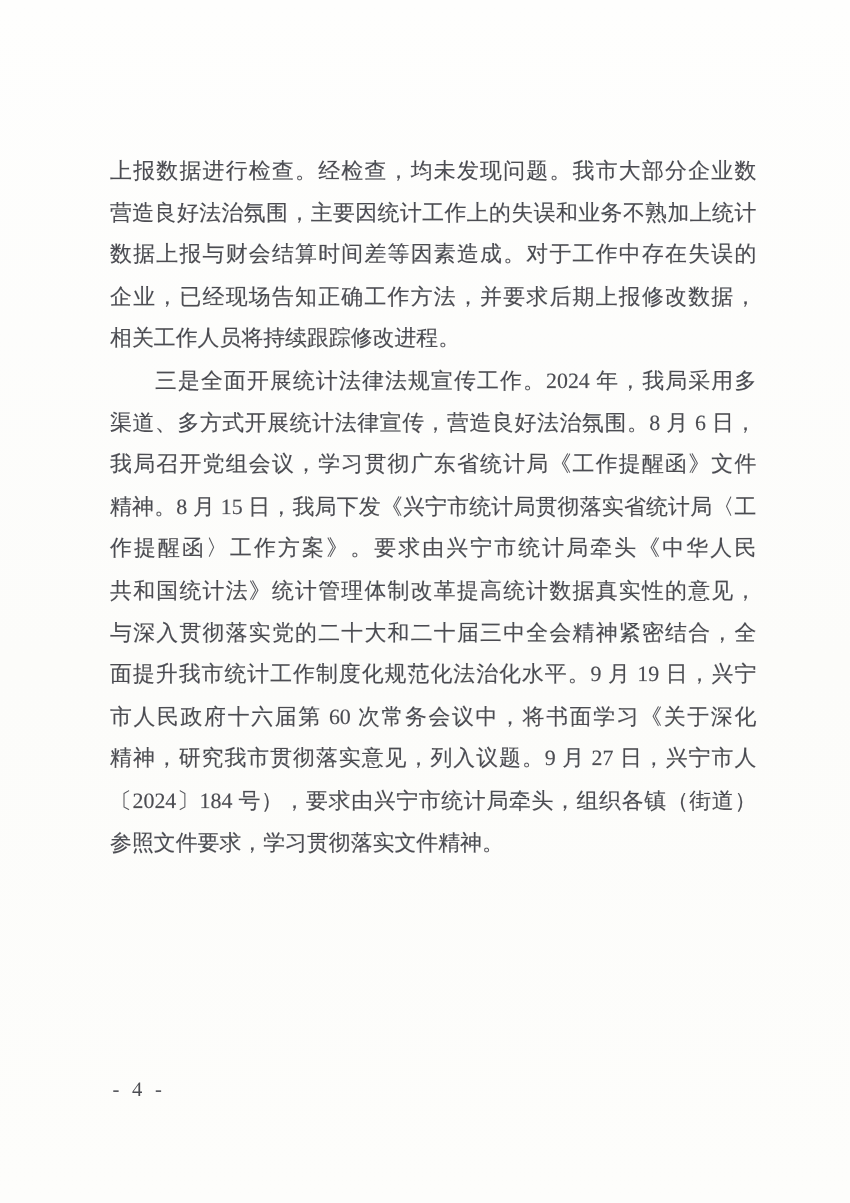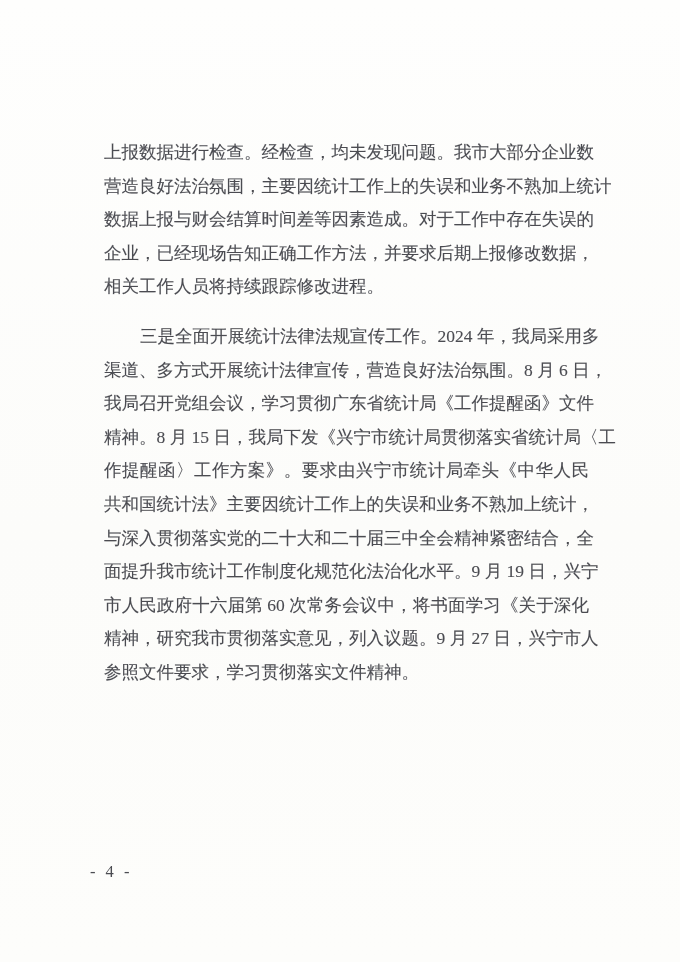--- a/index.html
+++ b/index.html
@@ -20,21 +20,21 @@
     width: 680px;
     height: 962px;
     background: linear-gradient(180deg, #fefefd 0%, #fcfcfa 55%, #fdfdfb 100%);
   }
   .content {
     position: absolute;
     left: 88px;
     top: 120px;
     width: 517px;
   }
-  .para { margin: 16px; padding: 0; }
+  .para { margin: 0; padding: 0; }
   .line {
     height: 33.6px;
     line-height: 33.6px;
     font-size: 17.5px;
     color: #4b4c52;
     letter-spacing: 0;
     white-space: nowrap;
     text-align: justify;
     text-align-last: justify;
     text-justify: inter-character;
@@ -70,25 +70,26 @@
       <div class="line">企业，已经现场告知正确工作方法，并要求后期上报修改数据，</div>
       <div class="line short">相关工作人员将持续跟踪修改进程。</div>
     </div>
 
     <div class="para indent">
       <div class="line">三是全面开展统计法律法规宣传工作。2024 年，我局采用多</div>
       <div class="line">渠道、多方式开展统计法律宣传，营造良好法治氛围。8 月 6 日，</div>
       <div class="line">我局召开党组会议，学习贯彻广东省统计局《工作提醒函》文件</div>
       <div class="line">精神。8 月 15 日，我局下发《兴宁市统计局贯彻落实省统计局〈工</div>
       <div class="line">作提醒函〉工作方案》。要求由兴宁市统计局牵头《中华人民</div>
-      <div class="line">共和国统计法》主要因统计工作上的失误和业务不熟加上统计，</div>
+      <div class="line">共和国统计法》统计管理体制改革提高统计数据真实性的意见，</div>
       <div class="line">与深入贯彻落实党的二十大和二十届三中全会精神紧密结合，全</div>
       <div class="line">面提升我市统计工作制度化规范化法治化水平。9 月 19 日，兴宁</div>
       <div class="line">市人民政府十六届第 60 次常务会议中，将书面学习《关于深化</div>
       <div class="line">精神，研究我市贯彻落实意见，列入议题。9 月 27 日，兴宁市人</div>
+      <div class="line">〔2024〕184 号），要求由兴宁市统计局牵头，组织各镇（街道）</div>
       <div class="line short">参照文件要求，学习贯彻落实文件精神。</div>
     </div>
 
 
   </div>
 
   <div class="footer">- 4 -</div>
 </div>
 
 </body></html>

